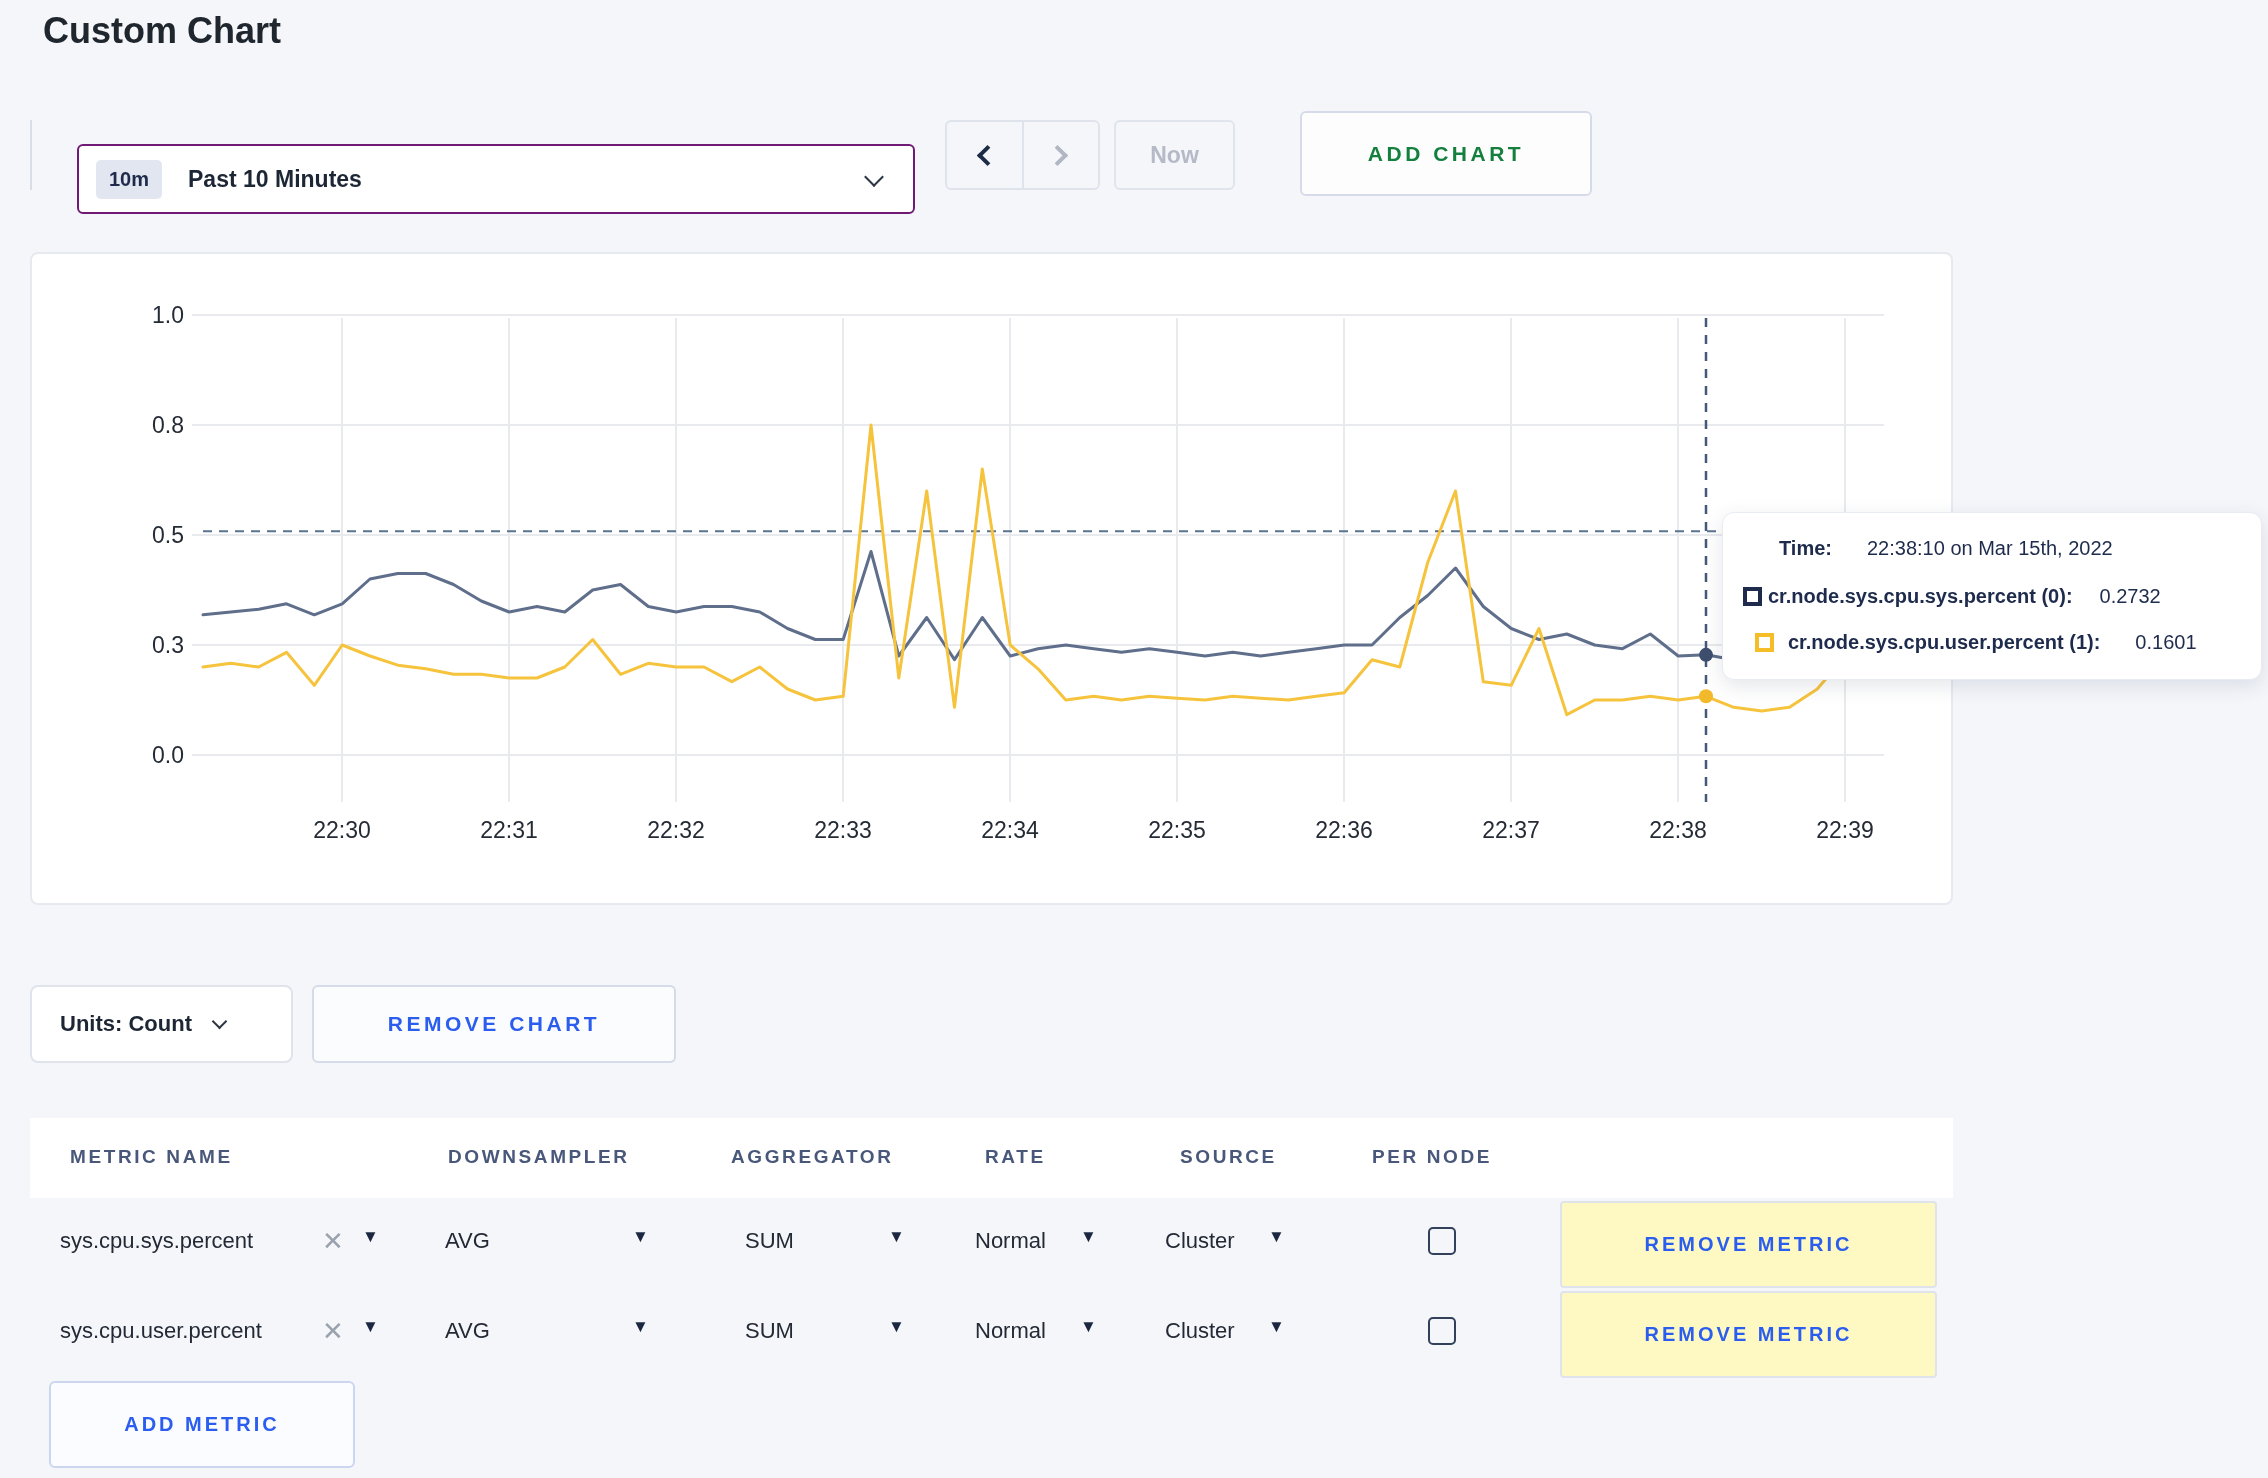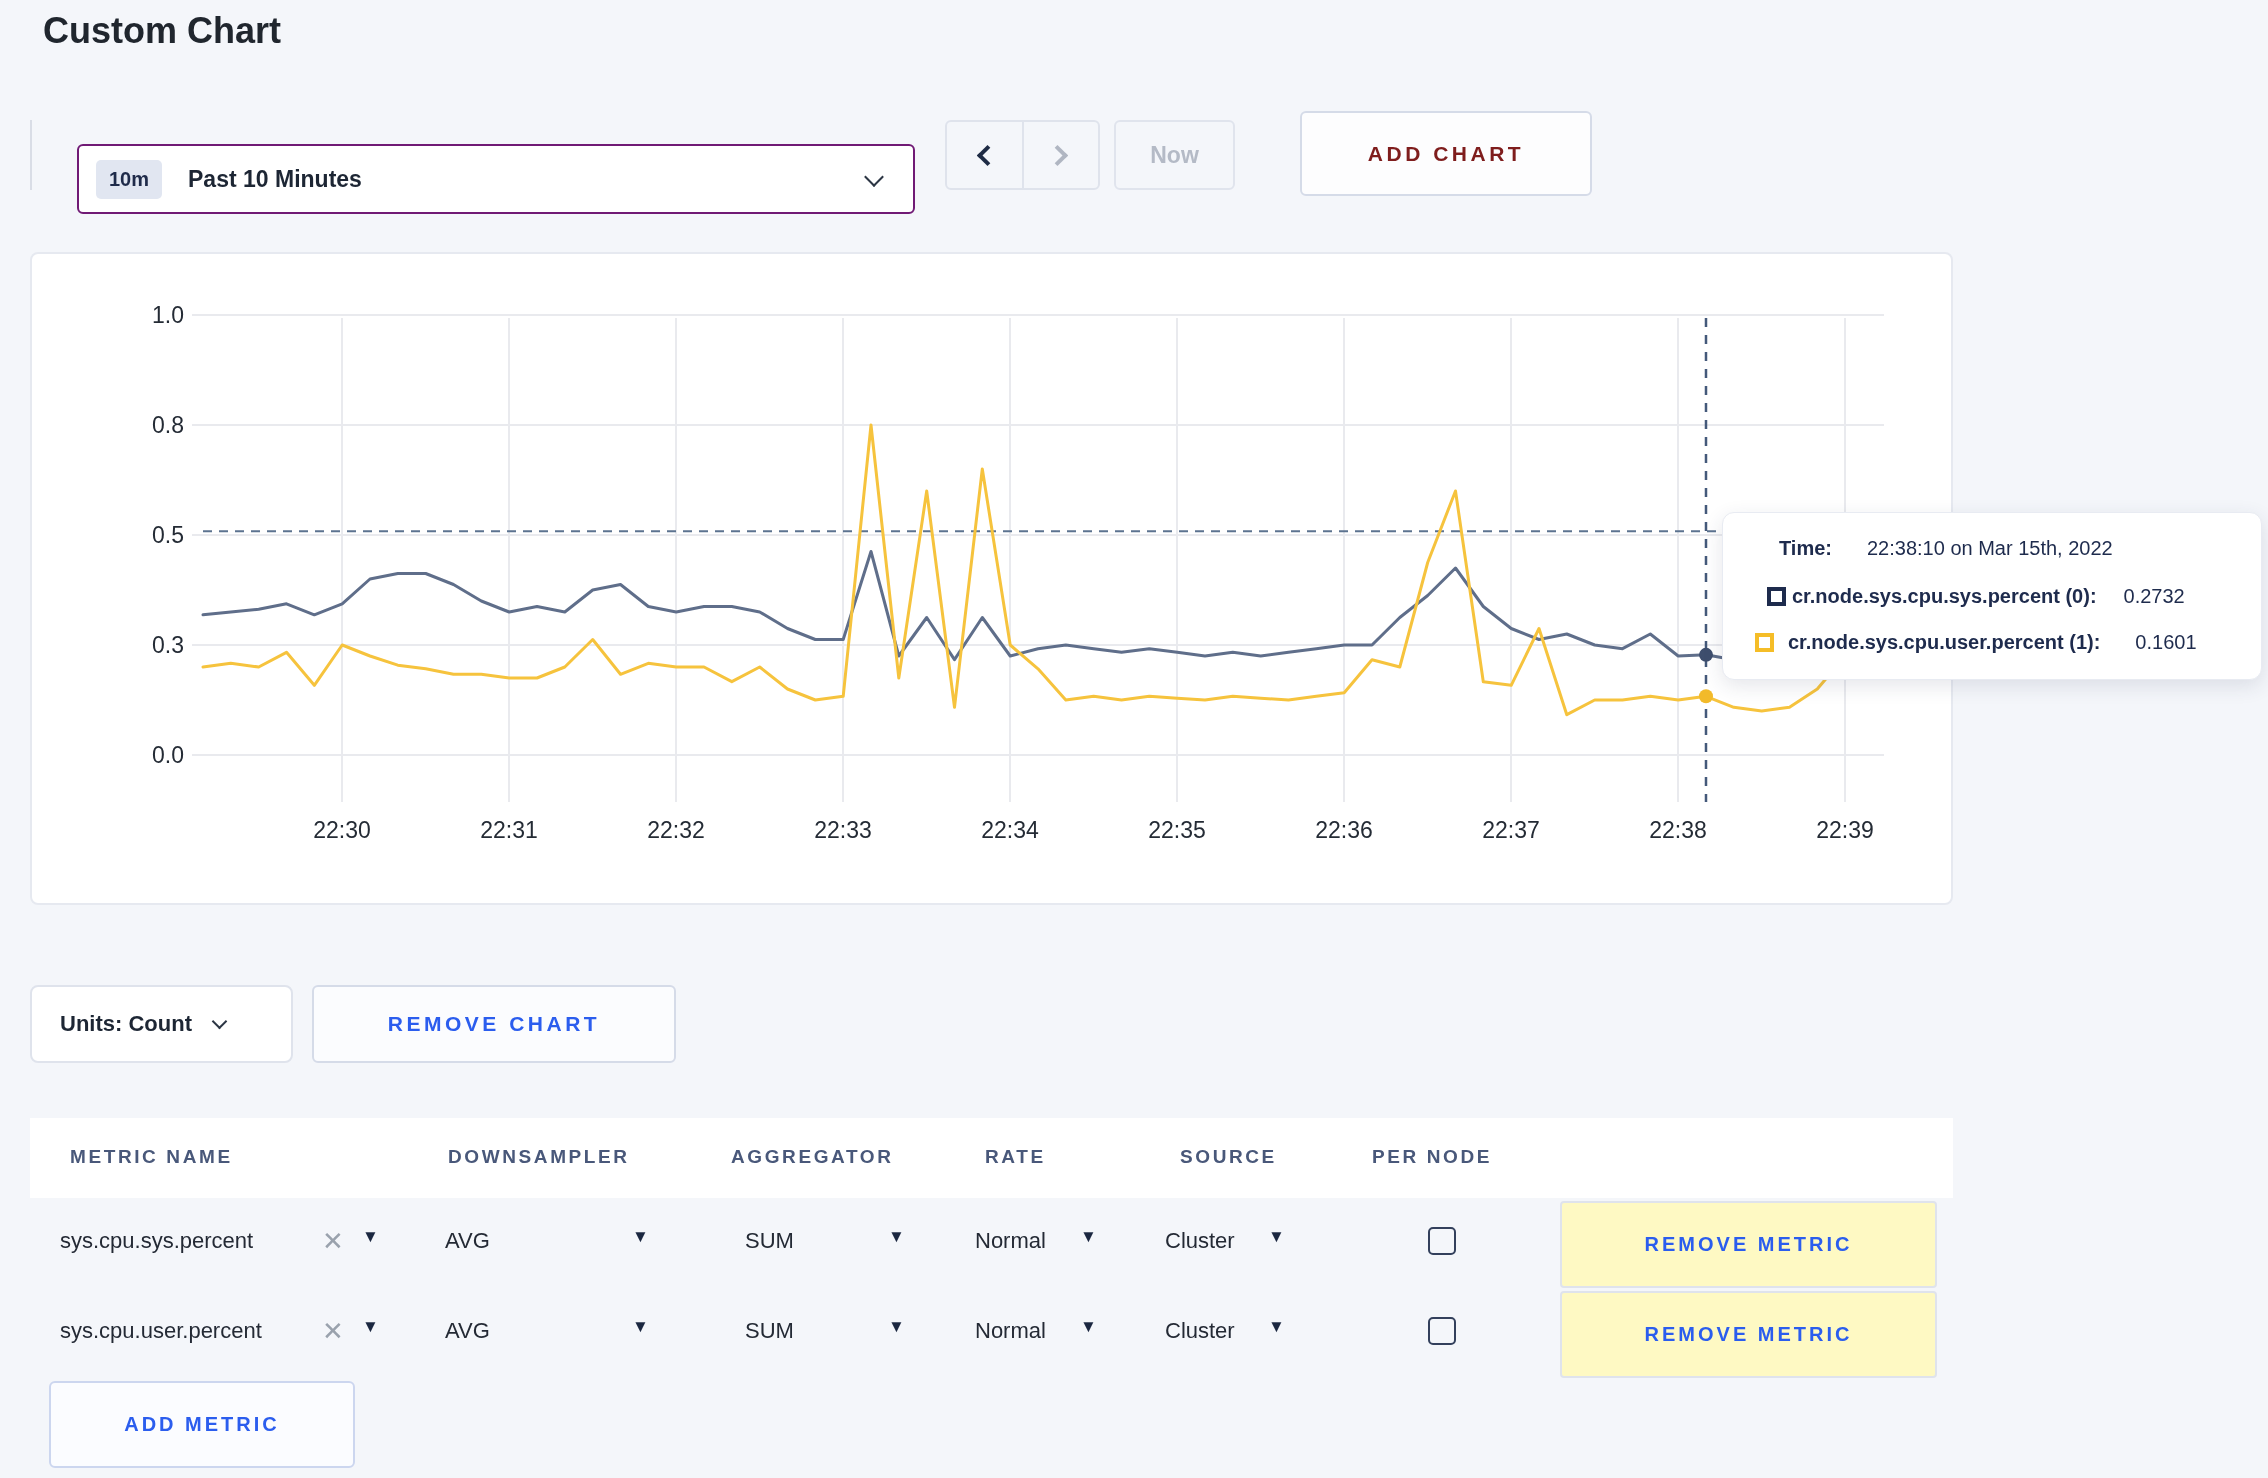--- a/index.html
+++ b/index.html
@@ -37,37 +37,37 @@
   .chev-right { transform:rotate(-45deg); border-color:#b0b6c2; border-width:4px; width:15px; height:15px; margin-right:6px; }
 
   .now-btn {
     left:1114px; top:120px; width:121px; height:70px; border:2px solid #e0e4ed; border-radius:6px;
     display:flex; align-items:center; justify-content:center;
     font-size:23px; font-weight:700; color:#b4bac6; cursor:default;
   }
   .add-chart-btn {
     left:1300px; top:111px; width:292px; height:85px; background:#fdfdfe; border:2px solid #d5dbe8;
     border-radius:6px; display:flex; align-items:center; justify-content:center;
-    font-size:21px; font-weight:700; letter-spacing:3.5px; color:#7f1d1d; cursor:pointer;
+    font-size:21px; font-weight:700; letter-spacing:3.5px; color:#15803d; cursor:pointer;
   }
 
   
   .chart-card {
     left:30px; top:252px; width:1923px; height:653px; background:#fff;
     border:2px solid #e6e9f0; border-radius:8px;
   }
   .chart-card svg { position:absolute; left:0; top:0; }
 
   .tooltip {
     left:1722px; top:512px; width:540px; height:168px; background:#fff;
     border:1px solid #e8ebf2; border-radius:12px; box-shadow:0 6px 20px rgba(40,50,80,.12); z-index:5;
   }
   .tt-row { position:absolute; display:flex; align-items:center; gap:14px; font-size:20px; color:#1e2b4d; }
   .tt-row-time { left:56px; top:24px; }
-  .tt-row-1 { left:44px; top:72px;gap:6px; }
+  .tt-row-1 { left:20px; top:72px;gap:6px; }
   .tt-row-2 { left:32px; top:118px; }
   .tt-swatch { width:19px; height:19px; border:4px solid #1e2b4d; background:#fff; }
   .tt-label { font-weight:700; }
   .tt-value { font-weight:400; margin-left:21px; }
 
   
   .units-select {
     left:30px; top:985px; width:263px; height:78px; background:#fff; border:2px solid #dfe3ec;
     border-radius:8px; display:flex; align-items:center; cursor:pointer;
   }

